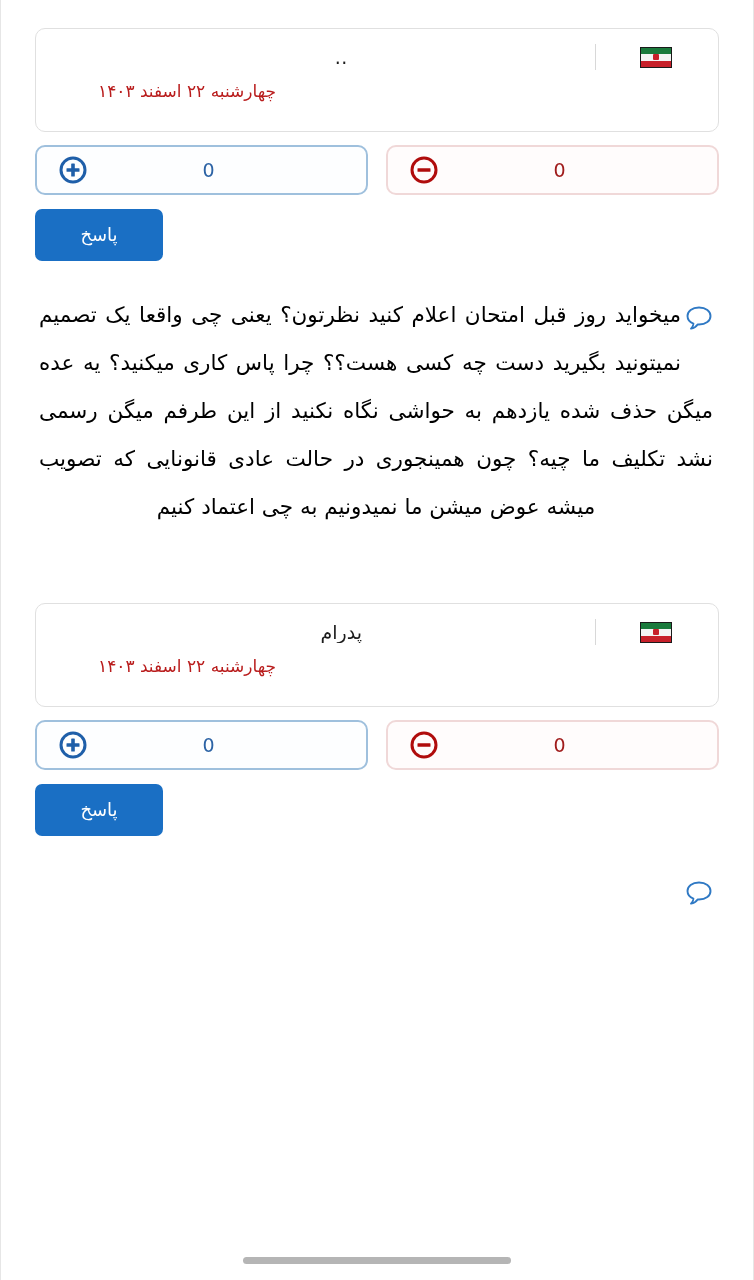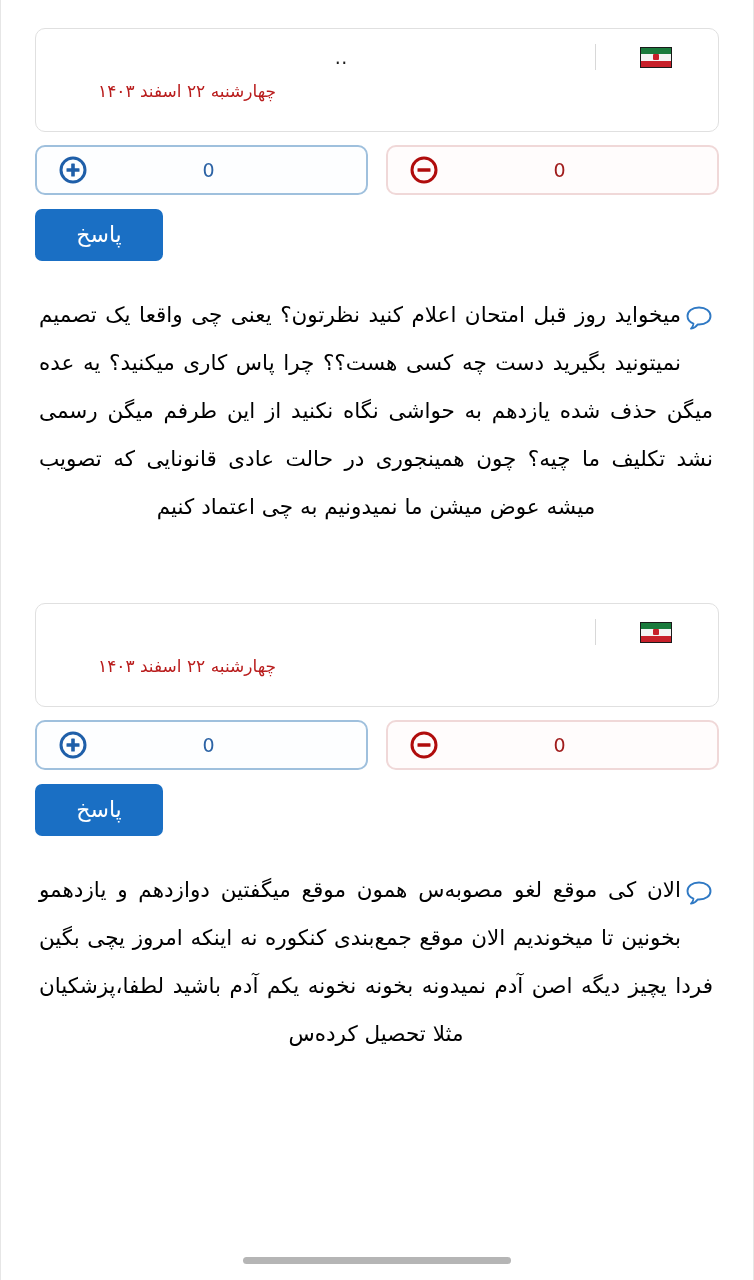--- a/index.html
+++ b/index.html
@@ -146,21 +146,21 @@
     justify-content: flex-start;
     margin-top: 14px;
     direction: ltr;
   }
   .reply-btn {
     background: #1a6fc4;
     color: #ffffff;
     border: none;
     border-radius: 7px;
     font-family: inherit;
-    font-size: 22px;
+    font-size: 18px;
     width: 128px;
     height: 52px;
     cursor: pointer;
     line-height: 52px;
     text-align: center;
     padding: 0;
     direction: rtl;
   }
 
   
@@ -259,20 +259,21 @@
     <div class="spacer-lg"></div>
 
     <div class="comment">
 
       <div class="comment-head">
         <div class="head-row-top">
           <div class="flag">
             <span class="emblem"></span>
           </div>
           <div class="divider-v"></div>
+          <div class="author-name">پدرام</div>
         </div>
         <div class="head-row-date">چهارشنبه ۲۲ اسفند ۱۴۰۳</div>
       </div>
 
       <div class="vote-row">
         <div class="vote-btn vote-up">
           <span class="vote-icon">
             <svg width="32" height="32" viewBox="0 0 32 32">
               <circle cx="16" cy="16" r="12" fill="none" stroke="#1f5fa9" stroke-width="3"></circle>
               <rect x="9.5" y="14.2" width="13" height="3.6" rx="0.6" fill="#1f5fa9"></rect>
@@ -298,21 +299,20 @@
 
       <div class="comment-body">
         <span class="bubble-icon">
           <svg width="28" height="26" viewBox="0 0 28 26">
             <path d="M14 2.5 C7 2.5 2.5 6.2 2.5 11 C2.5 14.4 4.9 17.3 8.4 18.7
                      C8.3 20.6 7.4 22.4 6 23.6 C8.6 23.2 11 21.9 12.6 19.4
                      C13.1 19.45 13.55 19.5 14 19.5 C21 19.5 25.5 15.8 25.5 11
                      C25.5 6.2 21 2.5 14 2.5 Z" fill="none" stroke="#2f79c4" stroke-width="1.9" stroke-linejoin="round"></path>
           </svg>
         </span>
-        <span class="comment-text">الان کی موقع لغو مصوبه‌س همون موقع میگفتین دوازدهم و یازدهمو بخونین تا میخوندیم الان موقع جمع‌بندی کنکوره نه اینکه امروز یچی بگین فردا یچیز دیگه اصن آدم نمیدونه بخونه نخونه یکم آدم باشید لطفا،پزشکیان مثلا تحصیل کرده‌س</span>
       </div>
 
     </div>
 
   </div>
 
   <div class="home-indicator"></div>
 </div>
 
 </body></html>

